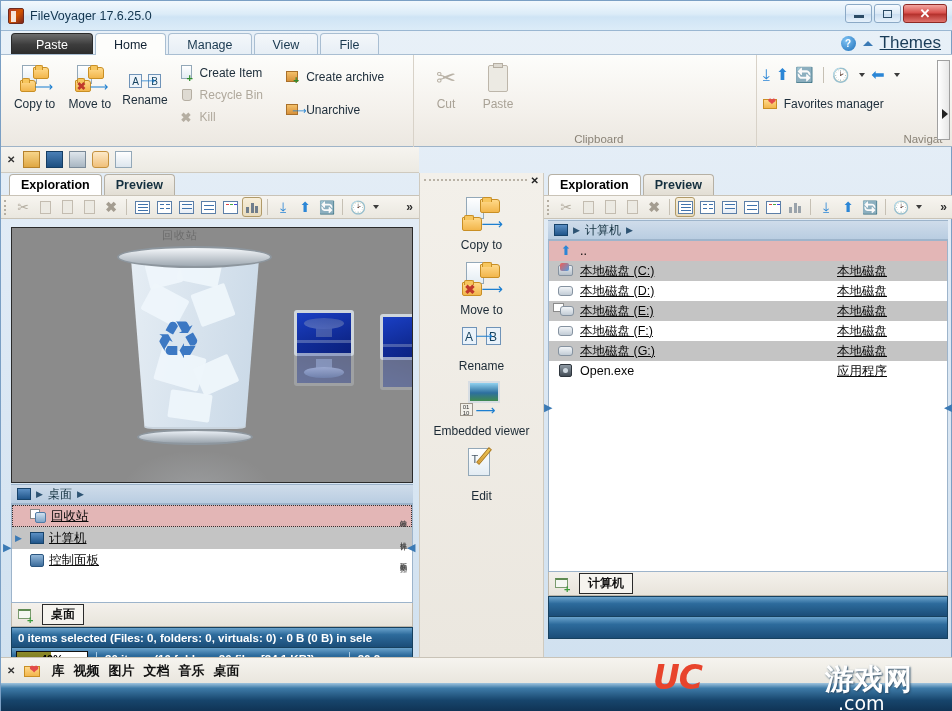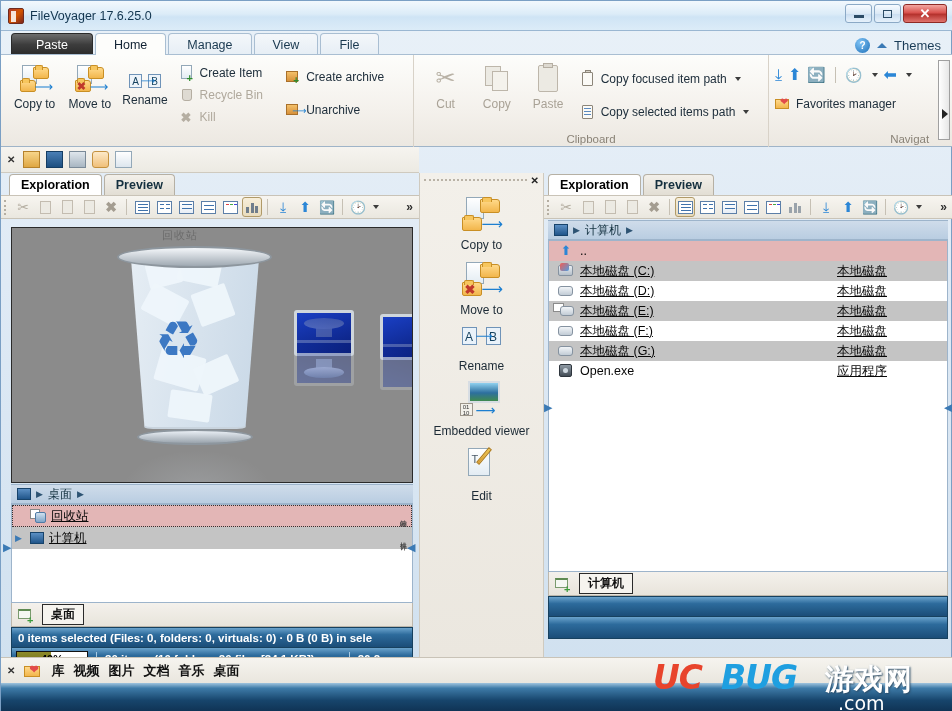--- a/index.html
+++ b/index.html
@@ -70,33 +70,33 @@
     background:#fdfdfb; border-color:#a9bed2; color:#123; font-weight:normal;
     position:relative; z-index:3;
   }
   .tabs-right { margin-left:auto; display:flex; align-items:center; gap:7px; padding-right:12px; padding-bottom:2px;}
   .help-circle{
     width:15px;height:15px;border-radius:50%;
     background:radial-gradient(circle at 35% 30%,#7fc3f5,#1d6fb8);
     color:#fff;font-size:10px;font-weight:bold;text-align:center;line-height:15px;
   }
   .caret-up { width:0;height:0;border-left:5px solid transparent;border-right:5px solid transparent;border-bottom:5px solid #3b7ab5;}
-  .themes-text{font-size:13px;color:#1a3c57;}
+  .themes-text{font-size:17px;color:#1a3c57;text-decoration:underline;}
 
   
   .ribbon {
     position:absolute; left:0; top:53px; width:952px; height:93px;
     background: linear-gradient(180deg,#fdfdfb 0%,#f4f1ec 60%,#ece8e1 100%);
     border-top:1px solid #a9bed2; border-bottom:1px solid #9fb4c8;
     display:flex;
   }
   .rgroup { position:relative; height:92px; padding:4px 6px 0 6px; display:flex; }
   .rgroup + .rgroup { border-left:1px solid #d8d2c8; }
   .rgroup-label{
-    position:absolute; bottom:2px; left:0; width:100%; text-align:center;
+    position:absolute; bottom:2px; left:14px; width:100%; text-align:center;
     font-size:11.5px; color:#8a8377;
   }
   .big-btn{
     width:58px; display:flex; flex-direction:column; align-items:center;
     padding-top:4px; font-size:12px; color:#20303d; text-align:center; line-height:13px;
   }
   .big-btn.dim { color:#a9a296; }
   .bicon{ width:32px;height:32px; margin-bottom:3px; position:relative; }
   .small-col{ display:flex;flex-direction:column; justify-content:flex-start; padding-top:4px; gap:3px;}
   .small-item{ display:flex;align-items:center;gap:5px;font-size:12px;color:#20303d;height:19px;padding-right:4px;}
@@ -414,51 +414,24 @@
 
     </div>
 
     <div class="rgroup" style="width:355px;">
       <div class="big-btn dim" style="width:52px;">
         <div class="bicon" style="font-size:24px;color:#b9b2a6;text-align:center;line-height:30px;">✂</div>
         <span>Cut</span>
       </div>
       <div class="big-btn dim" style="width:52px;">
         <div class="bicon">
-          <div style="position:absolute;left:4px;top:3px;width:16px;height:20px;background:#eceae3;border:1px solid #bdb6aa;"></div>
-          <div style="position:absolute;left:11px;top:8px;width:16px;height:20px;background:#f4f2ec;border:1px solid #bdb6aa;"></div>
-        </div>
-        <span>Copy</span>
-      </div>
-      <div class="big-btn dim" style="width:52px;">
-        <div class="bicon">
           <div style="position:absolute;left:6px;top:2px;width:20px;height:27px;background:#eceae3;border:1px solid #bdb6aa;border-radius:2px;"></div>
           <div style="position:absolute;left:11px;top:0px;width:10px;height:5px;background:#ddd9d0;border:1px solid #b5aea2;"></div>
         </div>
         <span>Paste</span>
-      </div>
-      <div class="small-col" style="width:185px;padding-top:10px;gap:14px;margin-left:6px;">
-        <div class="small-item">
-          <span class="sicon">
-            <span style="position:absolute;left:2px;top:1px;width:11px;height:14px;background:#fbfaf6;border:1px solid #8c8579;border-radius:1px;"></span>
-            <span style="position:absolute;left:5px;top:-1px;width:6px;height:3px;background:#d8d3c8;border:1px solid #8c8579;"></span>
-          </span>
-          <span>Copy focused item path</span>
-          <span class="drop-tri"></span>
-        </div>
-        <div class="small-item">
-          <span class="sicon">
-            <span style="position:absolute;left:2px;top:1px;width:11px;height:14px;background:#fbfaf6;border:1px solid #8c8579;border-radius:1px;"></span>
-            <span style="position:absolute;left:4px;top:4px;width:7px;height:1px;background:#5b8ac0;"></span>
-            <span style="position:absolute;left:4px;top:7px;width:7px;height:1px;background:#5b8ac0;"></span>
-            <span style="position:absolute;left:4px;top:10px;width:7px;height:1px;background:#5b8ac0;"></span>
-          </span>
-          <span>Copy selected items path</span>
-          <span class="drop-tri"></span>
-        </div>
       </div>
       <div class="rgroup-label">Clipboard</div>
     </div>
 
     <div class="rgroup" style="width:185px;flex-direction:column;">
       <div class="nav-icons">
         <span style="color:#2b86d6;font-size:16px;">⤓</span>
         <span style="color:#2b86d6;font-size:16px;">⬆</span>
         <span style="color:#2b86d6;font-size:15px;">🔄</span>
         <span class="tb-sep"></span>
@@ -609,20 +582,25 @@
         </span>
         <a>回收站</a>
         <span class="row-tag">回收站</span>
       </div>
       <div class="tree-row sel-gray">
         <span class="tree-expander">▶</span>
         <span class="tree-ico" style="background:linear-gradient(180deg,#5b8fc4,#20558a);border:1px solid #17436b;width:14px;height:12px;"></span>
         <a>计算机</a>
         <span class="row-tag">计算机</span>
       </div>
+      <div class="tree-row">
+        <span class="tree-ico" style="background:linear-gradient(180deg,#93b8da,#3d6d9c);border:1px solid #2a557f;width:14px;height:13px;border-radius:2px;"></span>
+        <a>控制面板</a>
+        <span class="row-tag">控制面板</span>
+      </div>
     </div>
 
     <div class="tabstrip">
       <span class="newtab-ico">
         <span style="position:absolute;left:0;top:1px;width:13px;height:10px;border:1px solid #7a9a6e;border-top:2px solid #5f8a52;background:#f4f7f2;"></span>
         <span style="position:absolute;left:9px;top:6px;color:#3c9b3c;font-size:11px;font-weight:bold;">+</span>
       </span>
       <span class="ftab">桌面</span>
     </div>
 
@@ -854,18 +832,17 @@
     <span class="fav-link">图片</span>
     <span class="fav-link">文档</span>
     <span class="fav-link">音乐</span>
     <span class="fav-link">桌面</span>
   </div>
 
   <div class="bottom-strip"></div>
 
   <div class="watermark">
     <span class="wm-uc">UC</span>
-    <span class="wm-bug">BUG</span>
     <span class="wm-cn">游戏网</span>
     <span class="wm-com">.com</span>
   </div>
 
 </div>
 
 </body></html>

